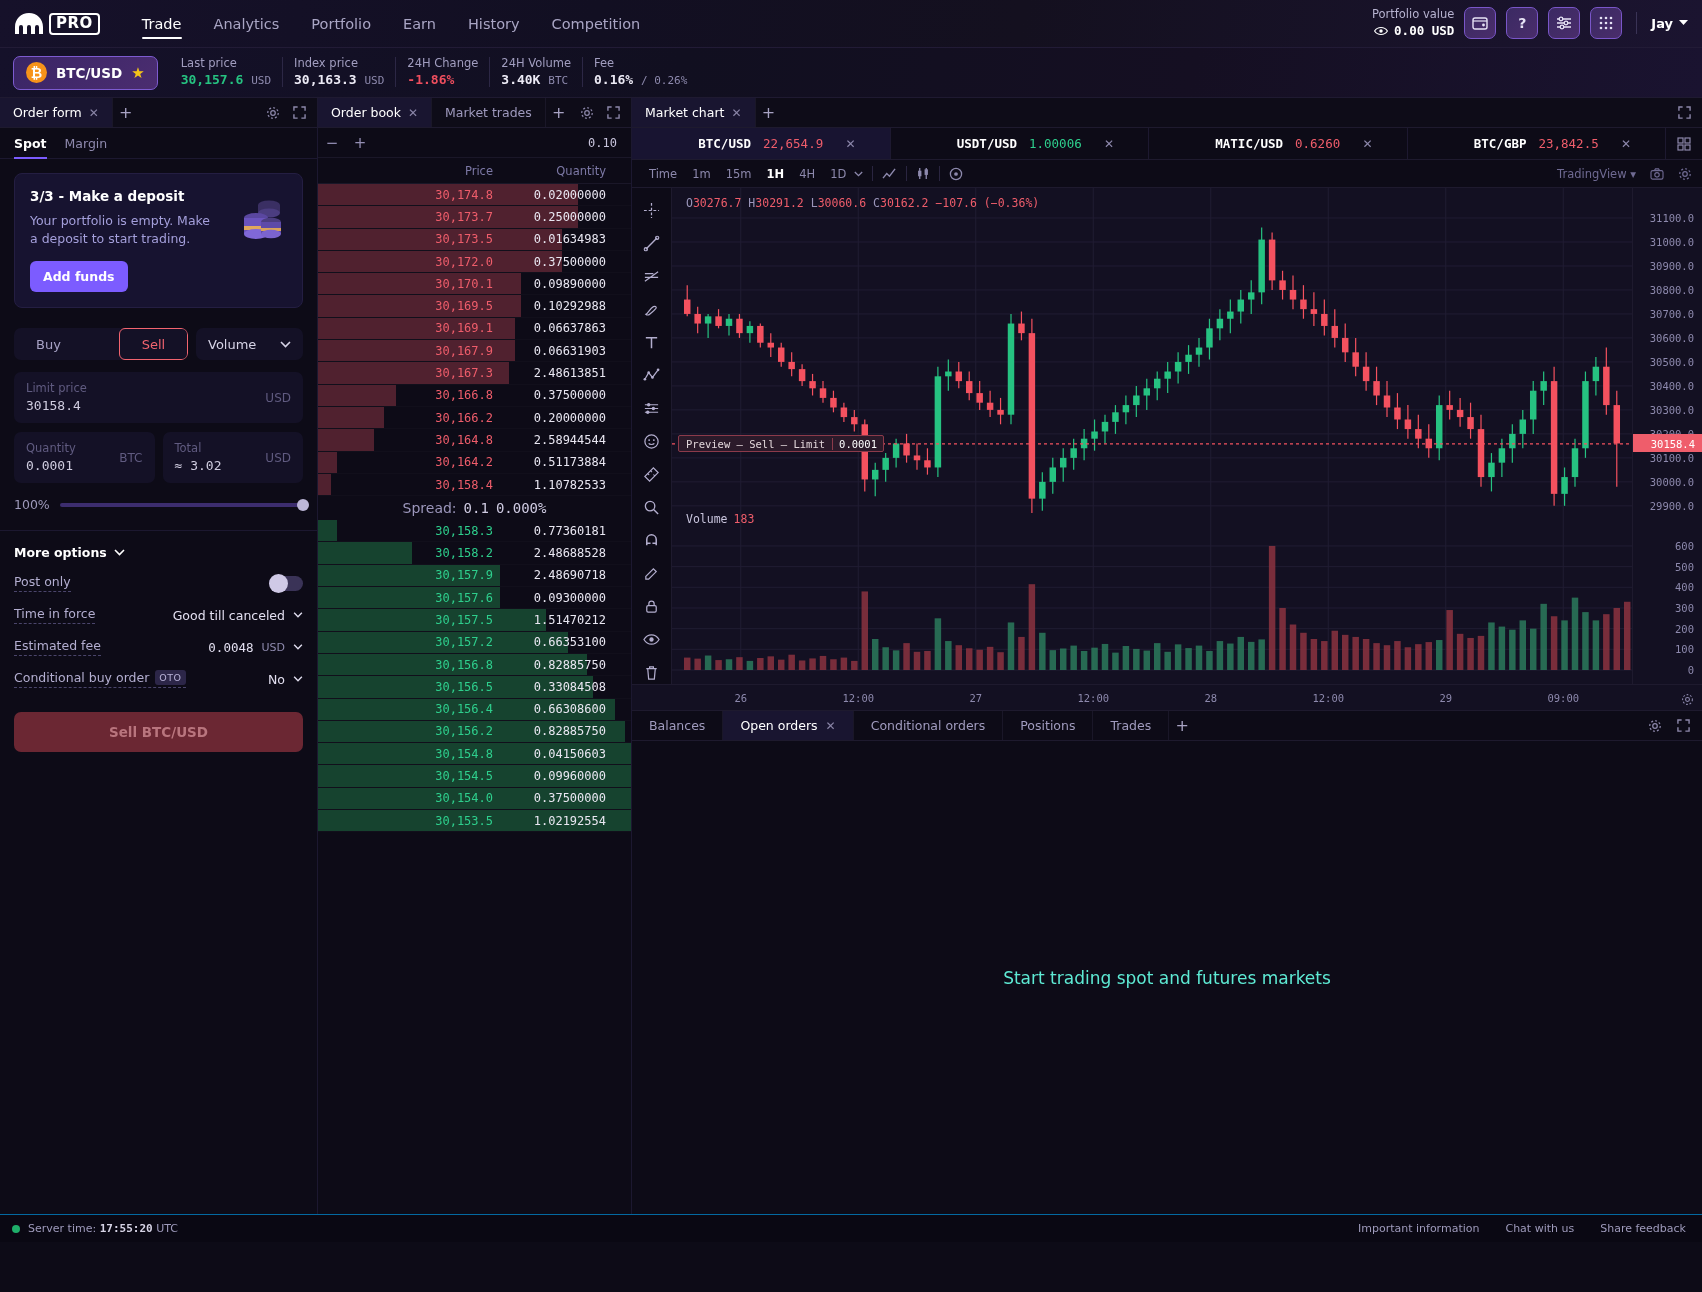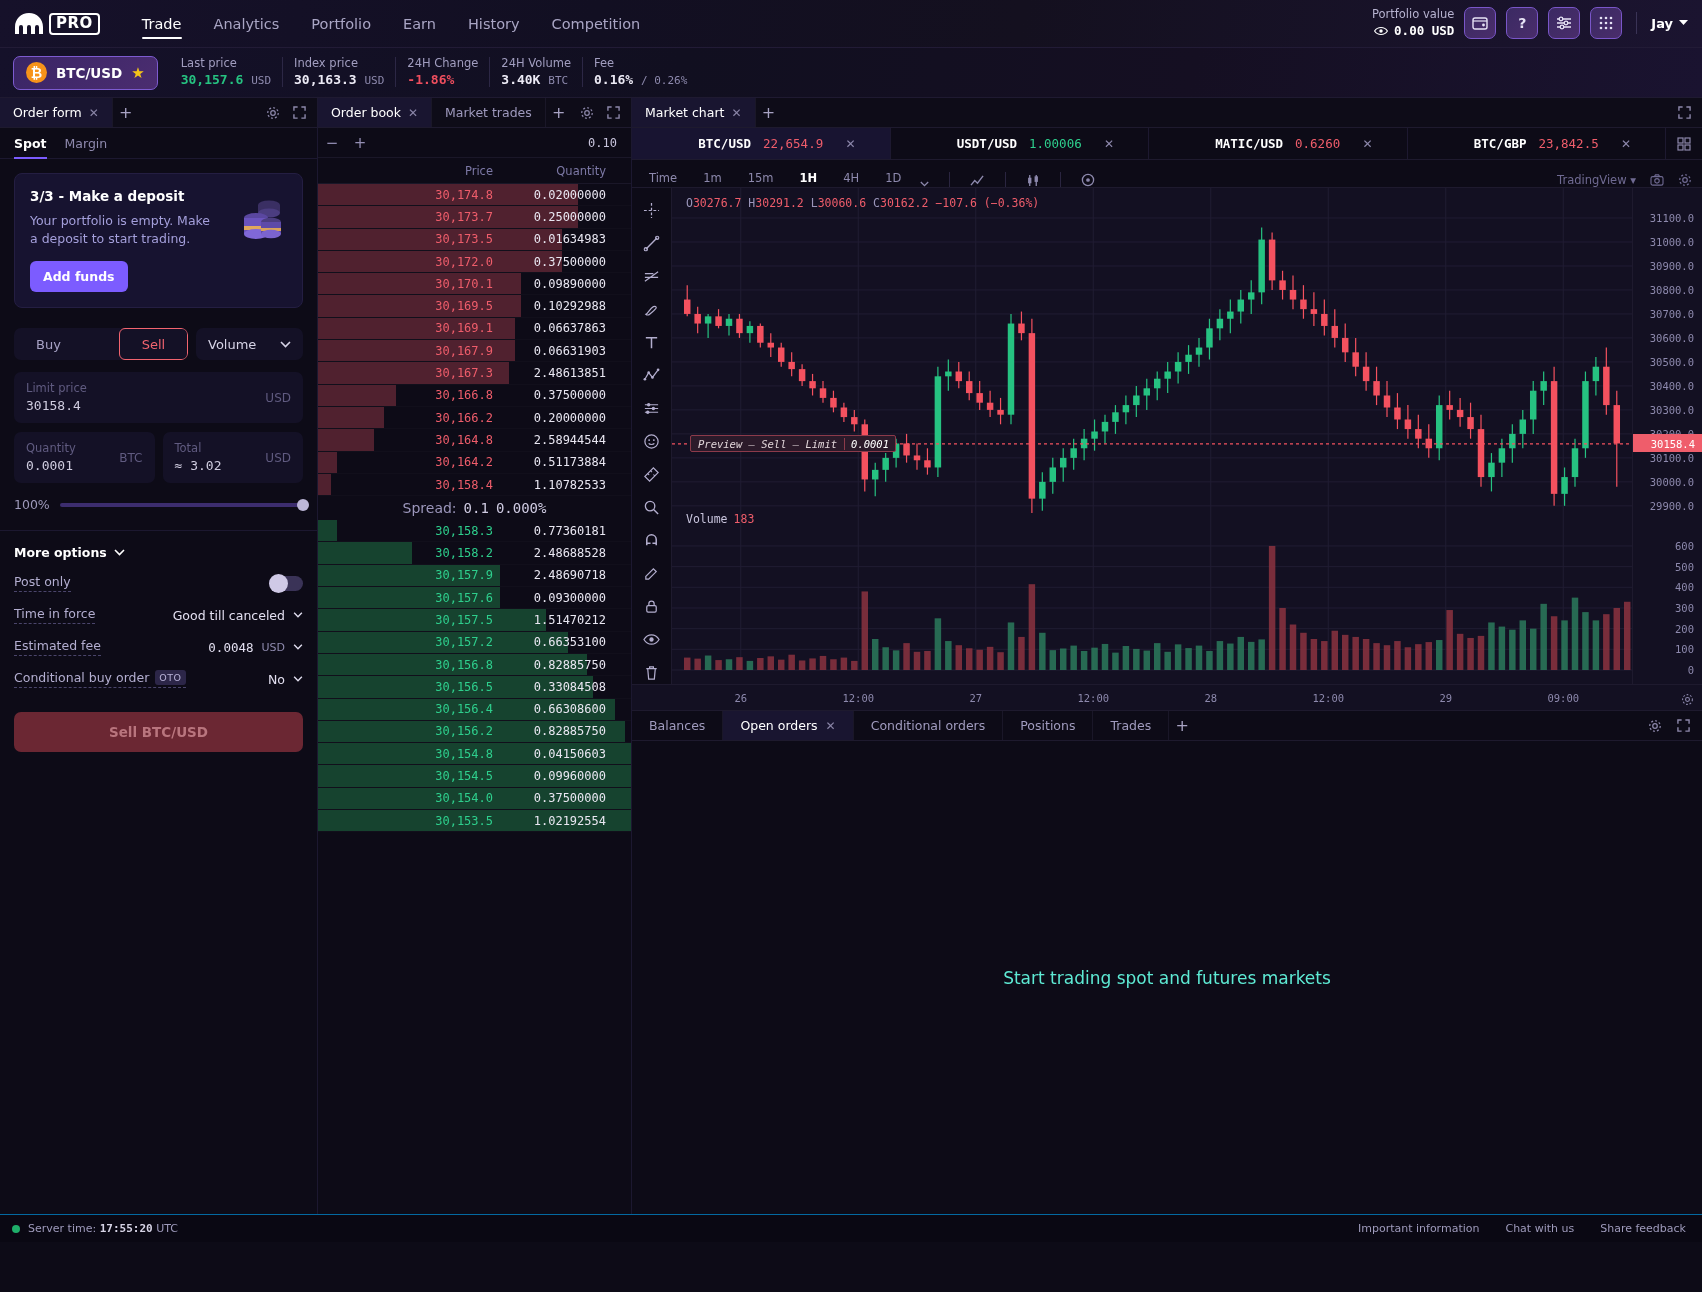--- a/index.html
+++ b/index.html
@@ -195,21 +195,21 @@
     flex:1; display:flex; align-items:center; justify-content:center; gap:12px;
     font-size:12.5px; border-right:1px solid #1d1930; cursor:pointer; position:relative;
   }
   .pairtab.active { background:#181431; }
   .pairtab .nm { color:#fff; font-weight:bold; font-family:"DejaVu Sans Mono","Liberation Mono",monospace;}
   .pairtab .pr { font-family:"DejaVu Sans Mono","Liberation Mono",monospace; }
   .pairtab .x { position:absolute; right:34px; font-size:12px; color:#8e89ad; }
   #grid-icon-cell { width:36px; display:flex;align-items:center;justify-content:center; color:#8d88ab;}
 
   #chart-toolbar {
-    height:28px; display:flex; align-items:flex-end; gap:12px; padding:0 10px;
+    height:28px; display:flex; align-items:center; gap:1px; padding:0 10px;
     background:#0d0b17; border-bottom:1px solid #1e1a2e; font-size:11.5px; color:#8d89ad;
   }
   .tf { padding:2px 7px; cursor:pointer; border-radius:3px; }
   .tf.active { color:#fff; font-weight:bold; }
   .tb-sep { width:1px; height:15px; background:#2a2540; margin:0 8px; }
   #tv-brand { margin-left:auto; display:flex; align-items:center; gap:14px; font-size:11.5px; color:#6f6a92;}
 
   #chart-body { flex:1; display:flex; background:#131022; position:relative; }
   #draw-tools {
     width:40px; background:#0d0b17; border-right:1px solid #1e1a2e;
@@ -875,21 +875,21 @@
         <div id="ohlc">
           <span class="lb">O</span><span class="nv">30276.7</span>
           <span class="lb">H</span><span class="nv">30291.2</span>
           <span class="lb">L</span><span class="nv">30060.6</span>
           <span class="lb">C</span><span class="nv">30162.2</span>
           <span class="nv">−107.6 (−0.36%)</span>
         </div>
         <div id="vol-label" style="top: 323.68px;">
           <span class="lb">Volume</span><span class="nv">183</span>
         </div>
-        <div id="preview-badge" style="left: 18px; top: 247.362px; font-style: italic;">
+        <div id="preview-badge" style="left: 6px; top: 247.362px;">
           <span class="seg">Preview – Sell – Limit</span>
           <span class="qty">0.0001</span>
         </div>
         <svg id="chart-svg" width="960" height="496" viewBox="0 0 960 496" style="position: absolute; left: 0px; top: 0px;">
             <line x1="0" y1="29.993846153846164" x2="960" y2="29.993846153846164" stroke="#201c33" stroke-width="1"></line>
             <line x1="0" y1="53.98153846153849" x2="960" y2="53.98153846153849" stroke="#201c33" stroke-width="1"></line>
             <line x1="0" y1="77.96923076923076" x2="960" y2="77.96923076923076" stroke="#201c33" stroke-width="1"></line>
             <line x1="0" y1="101.95692307692309" x2="960" y2="101.95692307692309" stroke="#201c33" stroke-width="1"></line>
             <line x1="0" y1="125.94461538461539" x2="960" y2="125.94461538461539" stroke="#201c33" stroke-width="1"></line>
             <line x1="0" y1="149.93230769230772" x2="960" y2="149.93230769230772" stroke="#201c33" stroke-width="1"></line>

